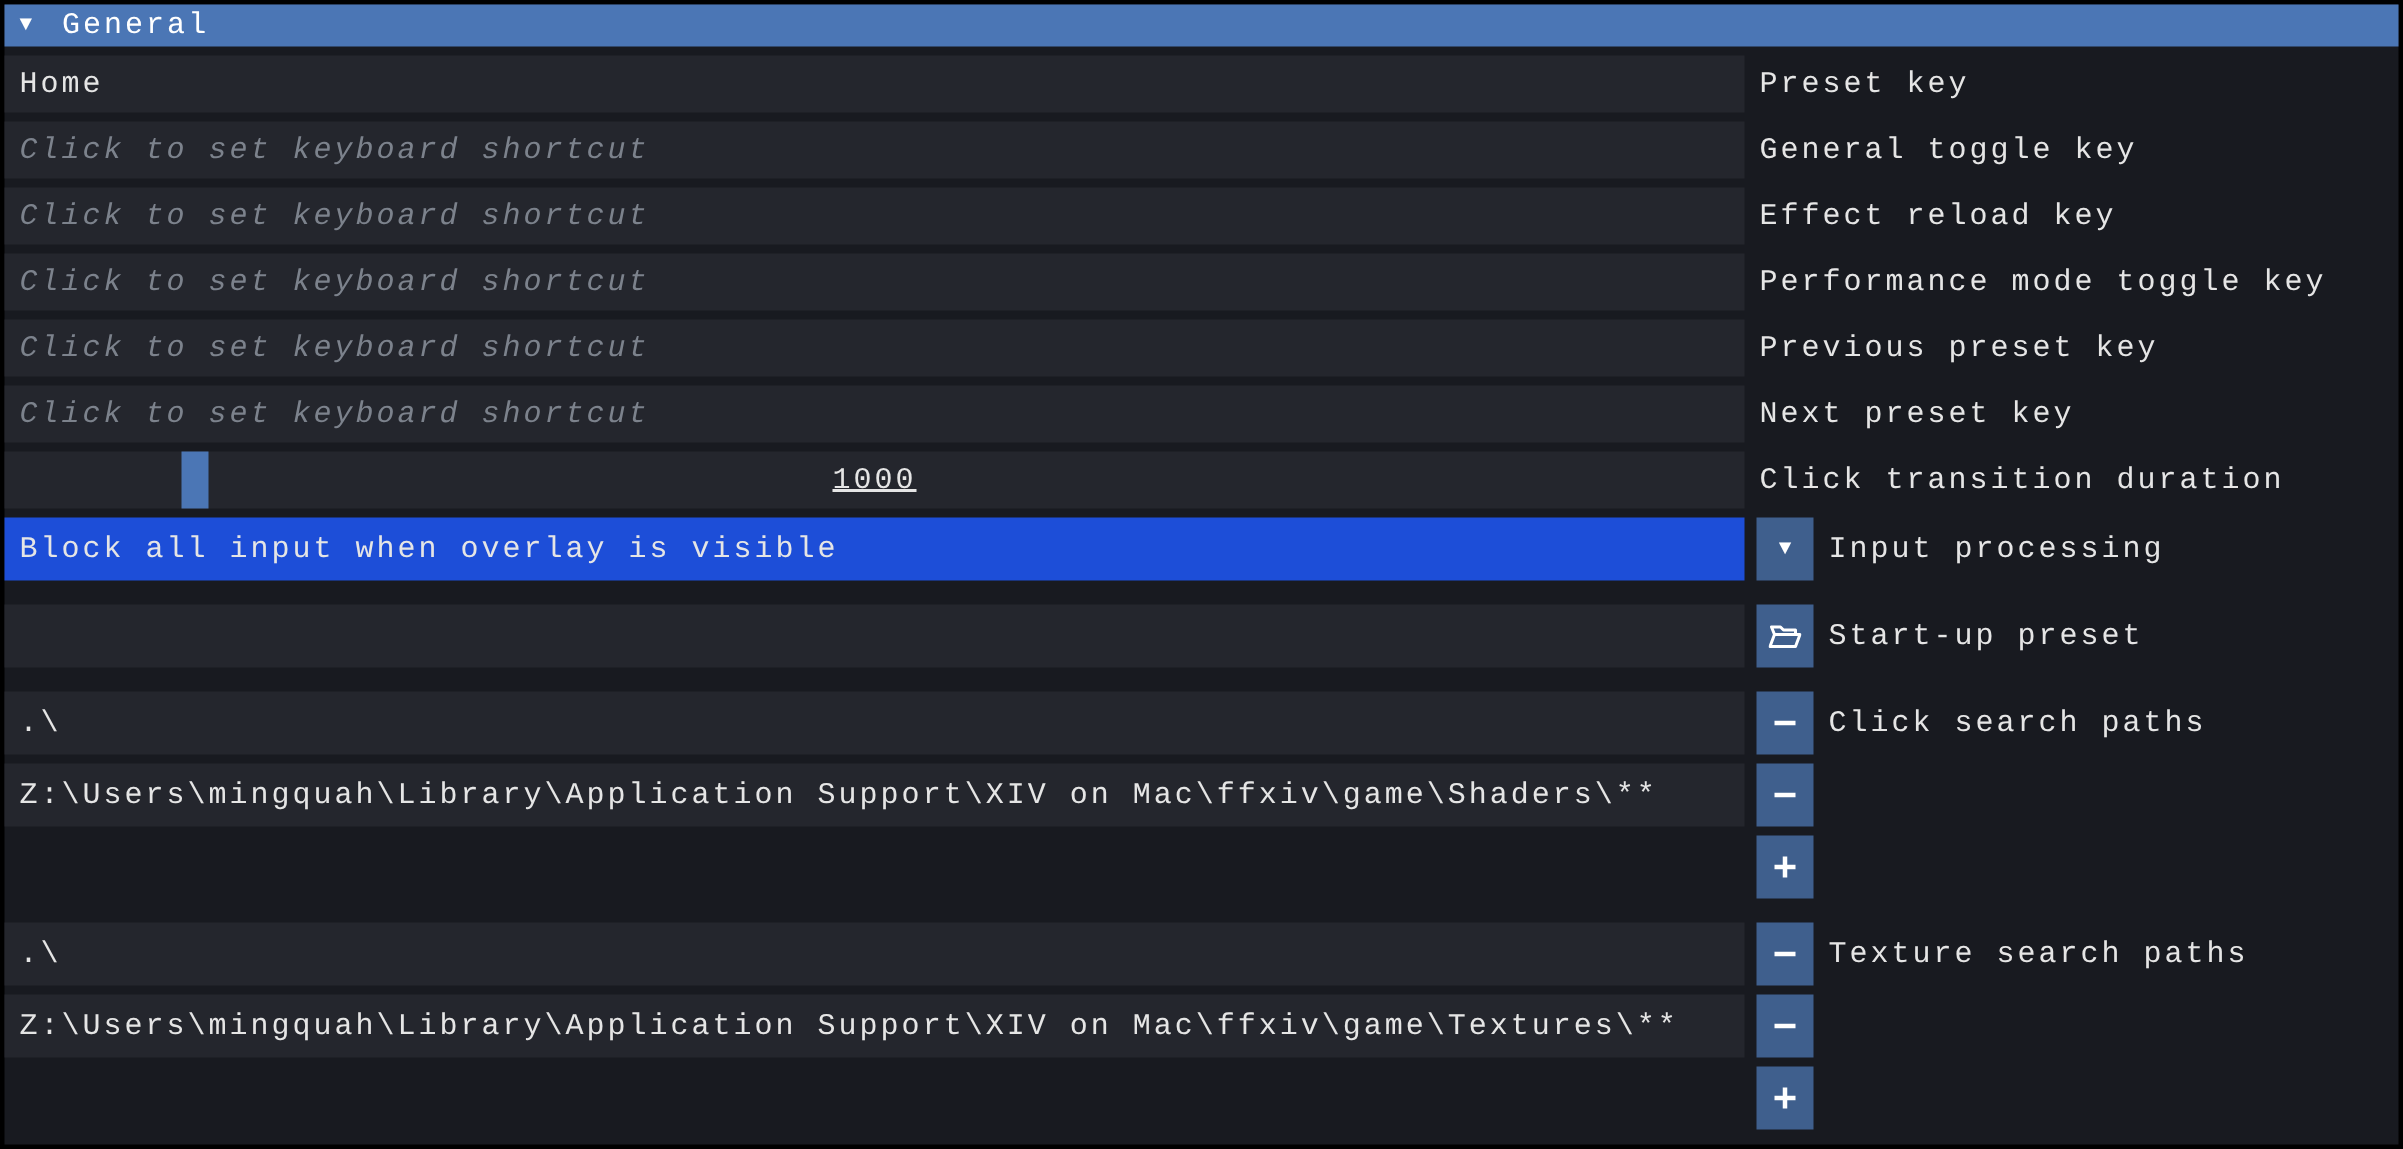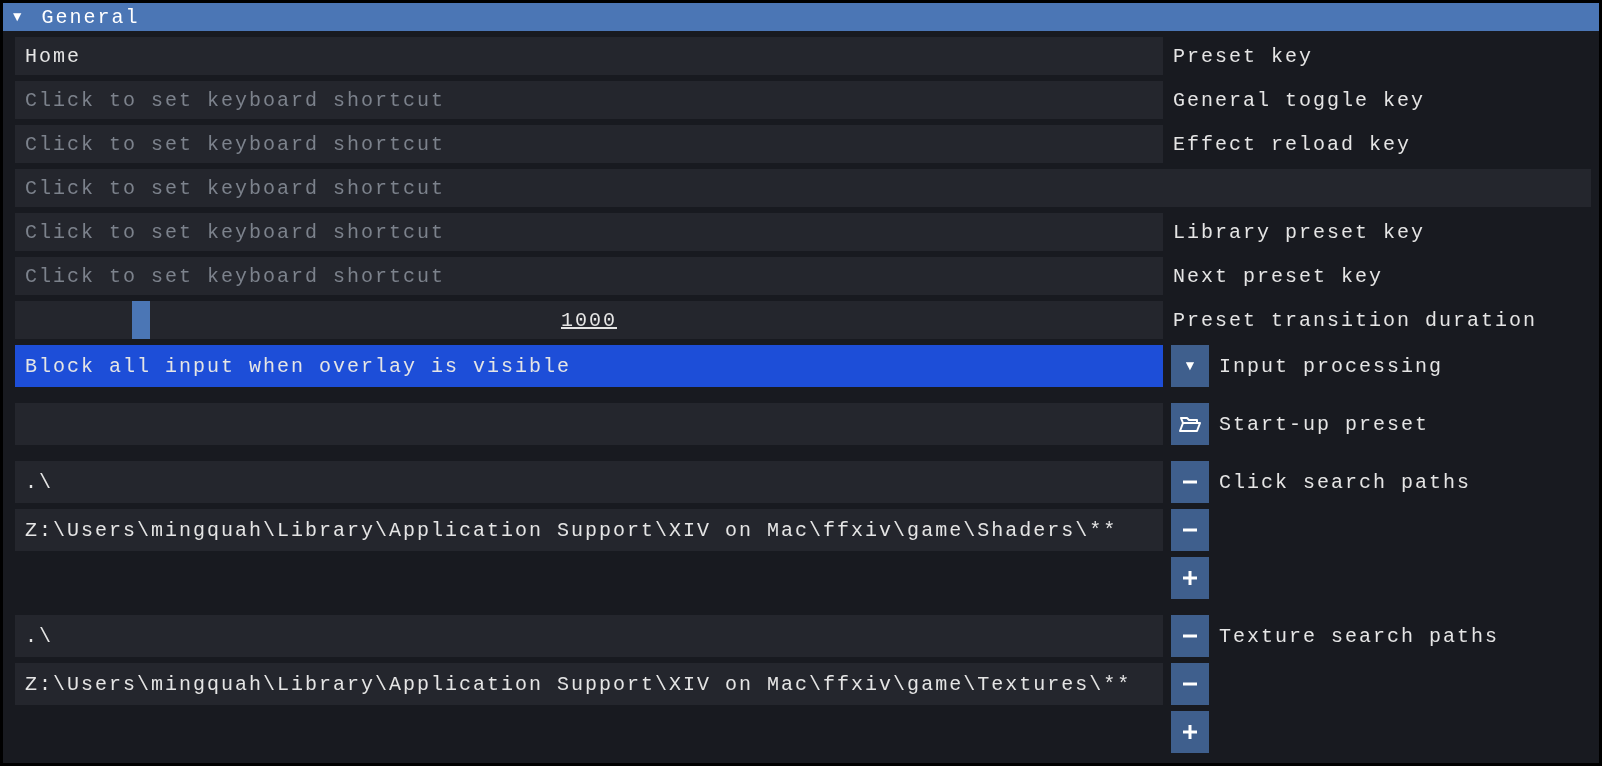--- a/index.html
+++ b/index.html
@@ -27,21 +27,21 @@
     padding: 0 6px;
     gap: 18px;
     letter-spacing: 2px;
   }
   .hdr-arrow {
     font-size: 14px;
     line-height: 1;
     margin-left: 4px;
   }
   .body {
-    padding: 6px 8px 8px 12px;
+    padding: 6px 8px 8px 0;
   }
   .row {
     display: flex;
     align-items: stretch;
     gap: 8px;
     margin-bottom: 6px;
     height: 38px;
   }
   .row.tall { height: 42px; }
   .spacer-row { height: 10px; }
@@ -50,21 +50,21 @@
     background: #24262d;
     display: flex;
     align-items: center;
     padding: 0 10px;
     letter-spacing: 2px;
     color: #e5e5e5;
     min-width: 0;
     overflow: hidden;
     white-space: nowrap;
   }
-  .field.placeholder { color: #7c828c; }
+  .field.placeholder { color: #7c828c; font-style: italic; }
   .label {
     width: 420px;
     flex: 0 0 auto;
     display: flex;
     align-items: center;
     letter-spacing: 2px;
     color: #e5e5e5;
     padding-left: 2px;
   }
   .btn {
@@ -126,38 +126,39 @@
       <div class="label">General toggle key</div>
     </div>
 
     <div class="row">
       <div class="field placeholder">Click to set keyboard shortcut</div>
       <div class="label">Effect reload key</div>
     </div>
 
     <div class="row">
       <div class="field placeholder">Click to set keyboard shortcut</div>
-    </div>
-
-    <div class="row">
-      <div class="field placeholder">Click to set keyboard shortcut</div>
-      <div class="label">Library preset key</div>
+      <div class="label">Performance mode toggle key</div>
+    </div>
+
+    <div class="row">
+      <div class="field placeholder">Click to set keyboard shortcut</div>
+      <div class="label">Previous preset key</div>
     </div>
 
     <div class="row">
       <div class="field placeholder">Click to set keyboard shortcut</div>
       <div class="label">Next preset key</div>
     </div>
 
     <div class="row">
       <div class="slider">
         <div class="slider-thumb" style="left:10.2%"></div>
         <span>1000</span>
       </div>
-      <div class="label">Preset transition duration</div>
+      <div class="label">Click transition duration</div>
     </div>
 
     <div class="row tall">
       <div class="dropdown">Block all input when overlay is visible</div>
       <div class="btn">
         <span style="font-size:14px">▼</span>
       </div>
       <div class="label" style="width:374px">Input processing</div>
     </div>
 

